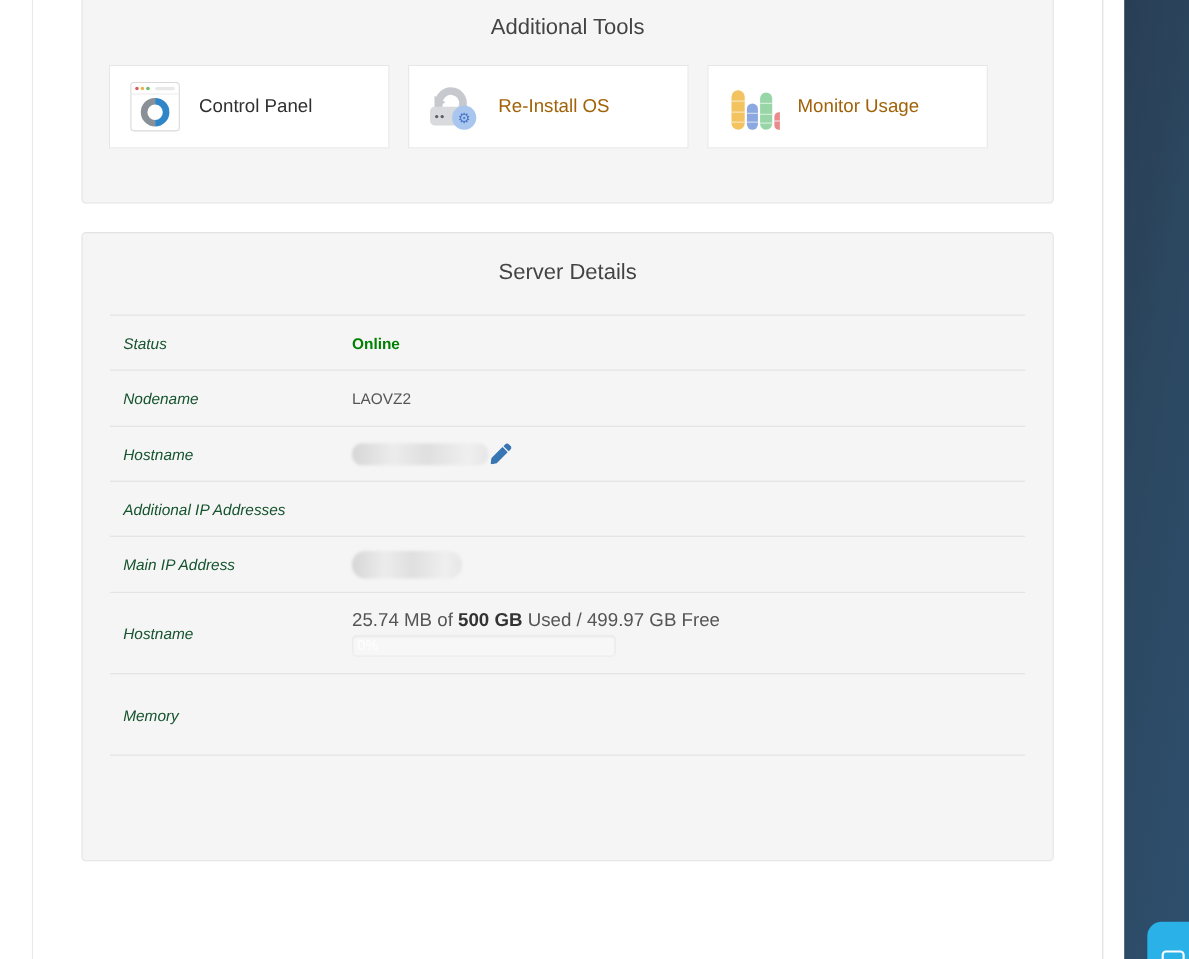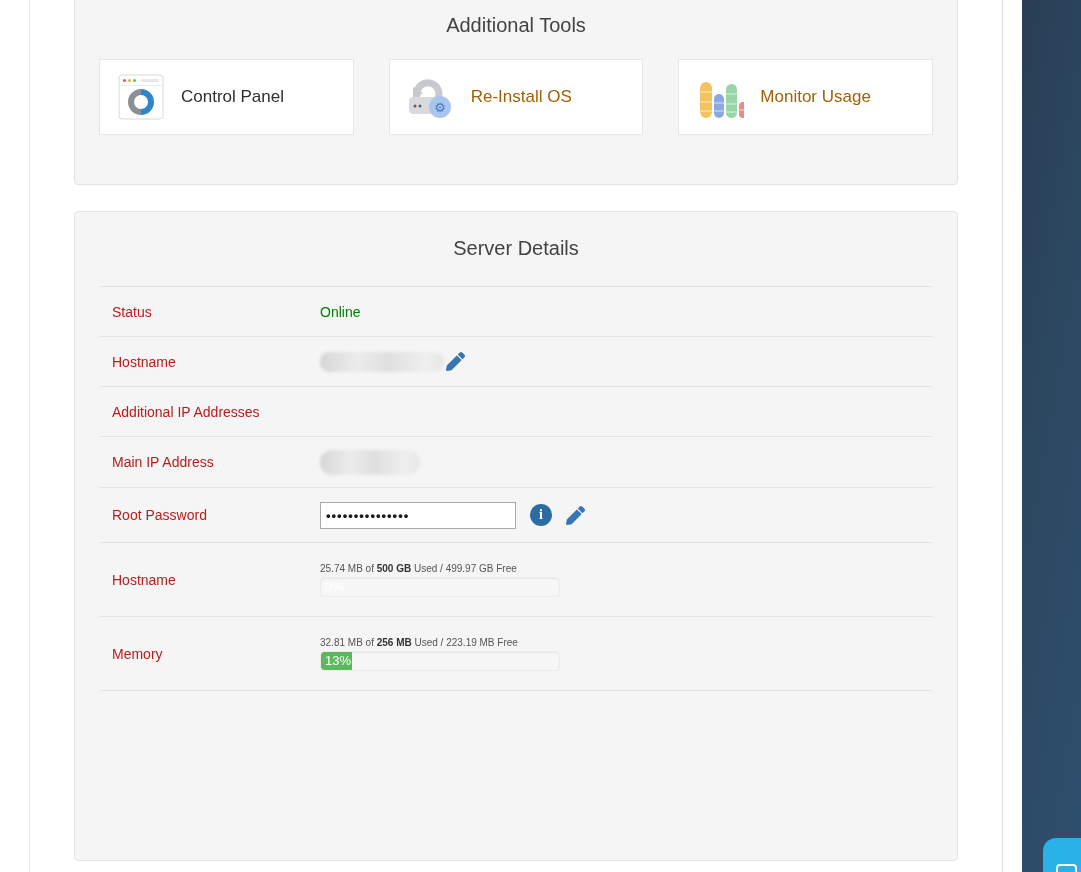--- a/index.html
+++ b/index.html
@@ -25,43 +25,43 @@
 
   
   .panel {
     position:absolute; left:74px; width:884px;
     background:#f5f5f5; border:1px solid #e3e3e3; border-radius:4px;
   }
   .panel-title { text-align:center; font-size:20px; color:#434343; font-weight:400; }
 
   #tools-panel { top:-30px; height:215px; }
   #tools-panel .panel-title { padding-top:43px; }
-  .cards { display:flex; margin:22px 24px 0 24px; gap:35px; }
+  .cards { display:flex; margin:22px 24px 0 24px; gap:17px; }
   .card {
     width:255px; height:76px; background:#ffffff; border:1px solid #e7e7e7;
     display:flex; align-items:center; padding-left:17px; gap:16px; cursor:pointer;
   }
   .card-label { font-size:17px; color:#2f2f2f; white-space:nowrap; }
   .card-label.link { color:#a16207; }
   .tool-icon { width:48px; height:48px; flex:0 0 48px; }
 
   
-  #server-panel { top:211px; height:650px; }
+  #server-panel { top:211px; height:572px; }
   #server-panel .panel-title { padding-top:25px; }
   .rows { margin:26px 25px 0 25px; border-top:1px solid #e2e2e2; }
   .row {
     display:flex; align-items:center; border-bottom:1px solid #e2e2e2;
     padding-left:12px; min-height:50px;
   }
   .row.h51 { min-height:51px; }
   .row.h55 { min-height:55px; }
   .row.usage { min-height:74px; }
-  .row-label { width:208px; flex:0 0 208px; font-size:14px; color:#b91c1c; }
+  .row-label { width:208px; flex:0 0 208px; font-size:14px; color:#14532d;font-style:italic; }
   .row-value { font-size:14px; color:#555; display:flex; align-items:center; }
-  .status-online { color:#008000; font-weight:normal; }
+  .status-online { color:#008000; font-weight:bold; }
 
   .redact {
     background:linear-gradient(90deg,#d6d6d6 0%,#ececec 30%,#dfdfdf 55%,#efefef 85%,#e6e6e6 100%);
     border-radius:9px; filter:blur(1.6px);
   }
   .redact.hostname { width:124px; height:20px; }
   .redact.mainip   { width:100px; height:25px; border-radius:12px; }
 
   .pencil-icon { width:19px; height:19px; margin-left:2px; cursor:pointer; flex:0 0 auto; }
   .info-icon {
@@ -69,21 +69,21 @@
     font-size:14px; font-weight:bold; text-align:center; line-height:22px;
     font-family:"Liberation Serif", serif; cursor:pointer; margin:0 12px 0 14px; flex:0 0 auto;
   }
   .pwd-input {
     width:196px; height:27px; border:1px solid #a9a9a9; background:#ffffff;
     padding:3px 5px; font-size:13px; font-weight:bold; letter-spacing:1px; color:#1a1a1a;
     font-family:"Liberation Sans", sans-serif;
   }
 
   .usage-block { display:flex; flex-direction:column; }
-  .usage-text { font-size:10px; color:#555; margin-bottom:3px; }
+  .usage-text { font-size:17px; color:#555; margin-bottom:3px; }
   .usage-text b { color:#333; }
   .bar-track {
     position:relative; width:240px; height:20px; background:#f7f7f7;
     border:1px solid #ececec; border-radius:4px;
     box-shadow:inset 0 1px 2px rgba(0,0,0,.07); overflow:hidden;
   }
   .bar-fill {
     position:absolute; left:0; top:0; bottom:0; background:#5cb85c;
     border-radius:3px 0 0 3px;
   }
@@ -154,20 +154,24 @@
 
 <div class="panel" id="server-panel">
   <div class="panel-title">Server Details</div>
   <div class="rows">
 
     <div class="row">
       <div class="row-label">Status</div>
       <div class="row-value status-online">Online</div>
     </div>
 
+    <div class="row h51">
+      <div class="row-label">Nodename</div>
+      <div class="row-value">LAOVZ2</div>
+    </div>
 
     <div class="row">
       <div class="row-label">Hostname</div>
       <div class="row-value">
         <div class="redact hostname"></div>
         <svg class="pencil-icon" viewBox="0 0 512 512">
           <path fill="#3875b3" d="M497.9 142.1l-46.1 46.1c-4.7 4.7-12.3 4.7-17 0l-111-111c-4.7-4.7-4.7-12.3 0-17l46.1-46.1c18.7-18.7 49.1-18.7 67.9 0l60.1 60.1c18.8 18.7 18.8 49.1 0 67.9zM284.2 99.8L21.6 362.4.4 483.9c-2.9 16.4 11.4 30.6 27.8 27.8l121.5-21.3 262.6-262.6c4.7-4.7 4.7-12.3 0-17l-111-111c-4.8-4.7-12.4-4.7-17.1 0z"></path>
         </svg>
       </div>
     </div>
@@ -177,59 +181,38 @@
       <div class="row-value"></div>
     </div>
 
     <div class="row h51">
       <div class="row-label">Main IP Address</div>
       <div class="row-value">
         <div class="redact mainip"></div>
       </div>
     </div>
 
-    <div class="row h55">
-      <div class="row-label">Root Password</div>
-      <div class="row-value">
-        <input class="pwd-input" type="text" readonly="" value="•••••••••••••••" style="">
-        <div class="info-icon">i</div>
-        <svg class="pencil-icon" viewBox="0 0 512 512">
-          <path fill="#3875b3" d="M497.9 142.1l-46.1 46.1c-4.7 4.7-12.3 4.7-17 0l-111-111c-4.7-4.7-4.7-12.3 0-17l46.1-46.1c18.7-18.7 49.1-18.7 67.9 0l60.1 60.1c18.8 18.7 18.8 49.1 0 67.9zM284.2 99.8L21.6 362.4.4 483.9c-2.9 16.4 11.4 30.6 27.8 27.8l121.5-21.3 262.6-262.6c4.7-4.7 4.7-12.3 0-17l-111-111c-4.8-4.7-12.4-4.7-17.1 0z"></path>
-        </svg>
-      </div>
-    </div>
 
     <div class="row usage">
       <div class="row-label">Hostname</div>
       <div class="usage-block">
         <div class="usage-text">
           <span>25.74 MB of</span>
           <b>500 GB</b>
           <span>Used / 499.97 GB Free</span>
         </div>
         <div class="bar-track">
           <div class="bar-fill" style="width: 0%;"></div>
           <span class="bar-label">0%</span>
         </div>
       </div>
     </div>
 
     <div class="row usage">
       <div class="row-label">Memory</div>
-      <div class="usage-block">
-        <div class="usage-text">
-          <span>32.81 MB of</span>
-          <b>256 MB</b>
-          <span>Used / 223.19 MB Free</span>
-        </div>
-        <div class="bar-track">
-          <div class="bar-fill" style="width: 13%;"></div>
-          <span class="bar-label">13%</span>
-        </div>
-      </div>
     </div>
 
 
   </div>
 </div>
 
 <div class="side-rail"></div>
 <div class="chat-btn">
   <div class="chat-bubble"></div>
 </div>

